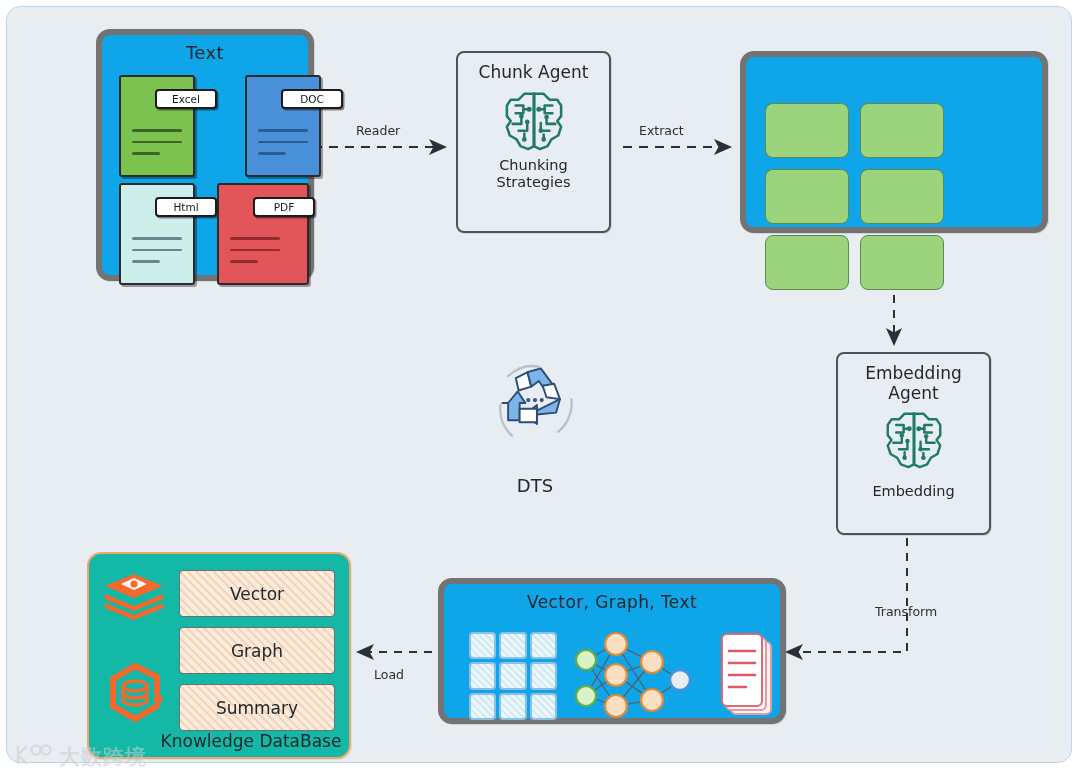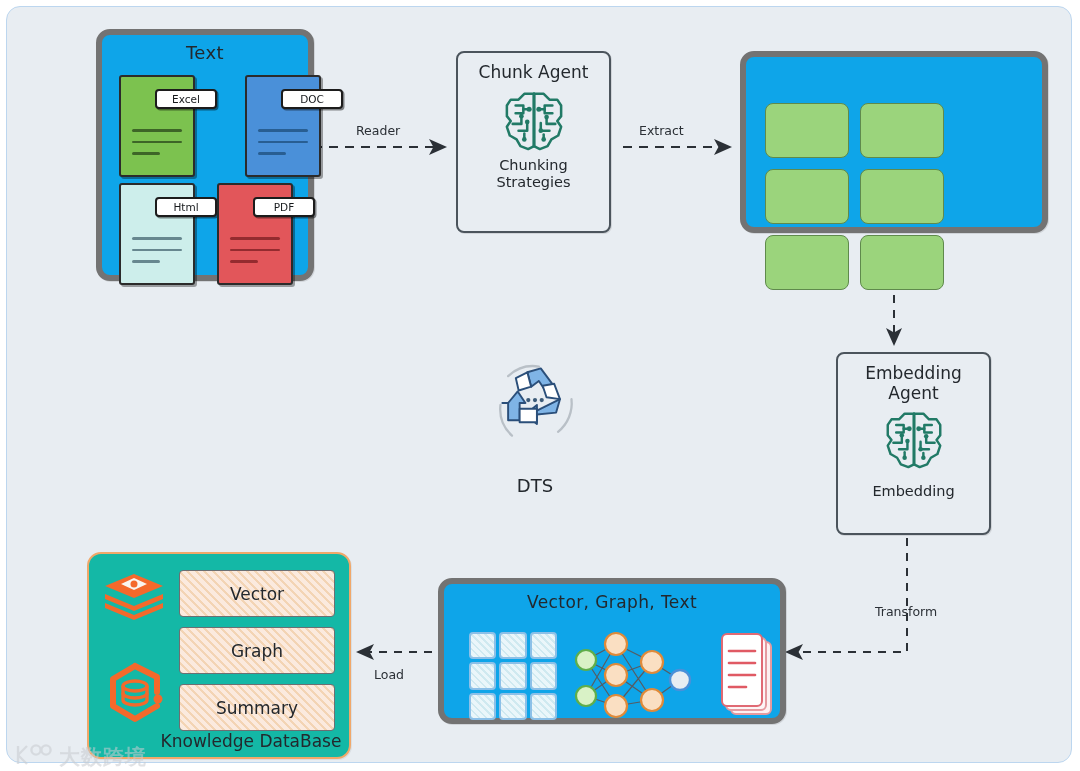--- a/index.html
+++ b/index.html
@@ -35,21 +35,21 @@
   .doccard .lines i:nth-child(3){width:28px;}
   .badge{
     position:absolute;top:12px;left:34px;min-width:44px;padding:2px 7px;
     background:#fff;border:2px solid #1c1c1c;border-radius:4px;
     font-size:10.5px;text-align:center;color:#16191c;white-space:nowrap;
     box-shadow:1.5px 1.5px 0 rgba(0,0,0,.45);
   }
   #doc-excel{left:17px;top:4px;background:#7cc24f;}
   #doc-doc  {left:115px;top:4px;background:#4a90d9;margin-left:28px;}
   #doc-html {left:17px;top:112px;background:#cdeeeb;}
-  #doc-pdf  {left:115px;top:112px;background:#e2565a;}
+  #doc-pdf  {left:115px;top:112px;background:#e2565a;padding-left:16px;}
   #doc-html .lines i{background:#4a6a74;}
   #doc-doc .lines i{background:#1f4f7d;}
   #doc-pdf .lines i{background:#7d1f22;}
   #doc-excel .lines i{background:#2c4a1c;}
 
   
   .agent{background:#e8edf2;border:2px solid #4b545c;border-radius:8px;
          box-shadow:1px 1px 0 rgba(0,0,0,.10);display:flex;flex-direction:column;align-items:center;}
   .agent .a-title{font-size:17px;color:#23282d;text-align:center;line-height:1.15;margin-top:10px;}
   .agent .a-sub{font-size:14.5px;color:#23282d;text-align:center;line-height:1.2;}

